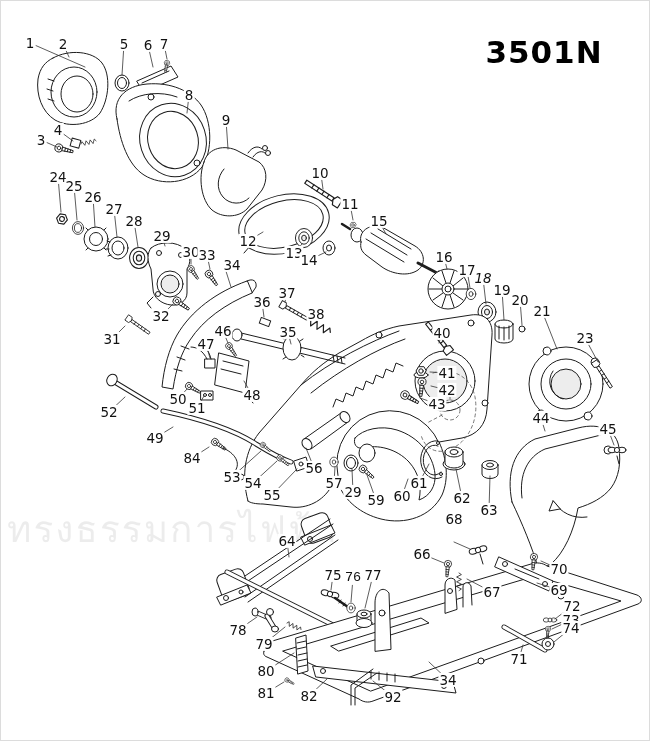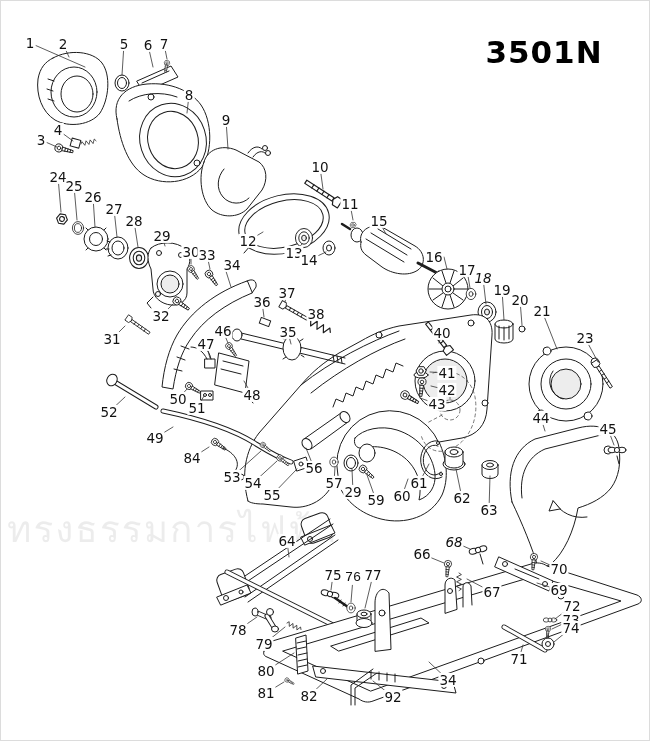--- a/index.html
+++ b/index.html
@@ -546,27 +546,27 @@
   <div id="labels">
       <span class="part-label" style="left: 29px; top: 42px;">1</span>
       <span class="part-label" style="left: 62px; top: 43px;">2</span>
       <span class="part-label" style="left: 40px; top: 139px;">3</span>
       <span class="part-label" style="left: 57px; top: 129px;">4</span>
       <span class="part-label" style="left: 123px; top: 43px;">5</span>
       <span class="part-label" style="left: 147px; top: 44px;">6</span>
       <span class="part-label" style="left: 163px; top: 43px;">7</span>
       <span class="part-label" style="left: 188px; top: 94px;">8</span>
       <span class="part-label" style="left: 225px; top: 119px;">9</span>
-      <span class="part-label" style="left: 319px; top: 166px;">10</span>
+      <span class="part-label" style="left: 319px; top: 172px;">10</span>
       <span class="part-label" style="left: 349px; top: 203px;">11</span>
       <span class="part-label" style="left: 247px; top: 240px;">12</span>
       <span class="part-label" style="left: 293px; top: 252px;">13</span>
       <span class="part-label" style="left: 308px; top: 259px;">14</span>
       <span class="part-label" style="left: 378px; top: 220px;">15</span>
-      <span class="part-label" style="left: 433px; top: 256px;">16</span>
+      <span class="part-label" style="left: 443px; top: 256px;">16</span>
       <span class="part-label" style="left: 466px; top: 269px;">17</span>
       <span class="part-label" style="left: 482px; top: 277px; font-style: italic;">18</span>
       <span class="part-label" style="left: 501px; top: 289px;">19</span>
       <span class="part-label" style="left: 519px; top: 299px;">20</span>
       <span class="part-label" style="left: 541px; top: 310px;">21</span>
       <span class="part-label" style="left: 584px; top: 337px;">23</span>
       <span class="part-label" style="left: 57px; top: 176px;">24</span>
       <span class="part-label" style="left: 73px; top: 185px;">25</span>
       <span class="part-label" style="left: 92px; top: 196px;">26</span>
       <span class="part-label" style="left: 113px; top: 208px;">27</span>
@@ -602,21 +602,21 @@
       <span class="part-label" style="left: 352px; top: 491px;">29</span>
       <span class="part-label" style="left: 375px; top: 499px;">59</span>
       <span class="part-label" style="left: 401px; top: 495px;">60</span>
       <span class="part-label" style="left: 418px; top: 482px;">61</span>
       <span class="part-label" style="left: 461px; top: 497px;">62</span>
       <span class="part-label" style="left: 488px; top: 509px;">63</span>
       <span class="part-label" style="left: 286px; top: 540px;">64</span>
       <span class="part-label" style="left: 447px; top: 679px;">34</span>
       <span class="part-label" style="left: 421px; top: 553px;">66</span>
       <span class="part-label" style="left: 491px; top: 591px;">67</span>
-      <span class="part-label" style="left: 453px; top: 541px; font-style: italic;">68</span>
+      <span class="part-label" style="left: 453px; top: 518px;">68</span>
       <span class="part-label" style="left: 558px; top: 589px;">69</span>
       <span class="part-label" style="left: 558px; top: 568px;">70</span>
       <span class="part-label" style="left: 518px; top: 658px;">71</span>
       <span class="part-label" style="left: 571px; top: 605px;">72</span>
       <span class="part-label" style="left: 570px; top: 619px;">73</span>
       <span class="part-label" style="left: 570px; top: 627px;">74</span>
       <span class="part-label" style="left: 332px; top: 574px;">75</span>
       <span class="part-label" style="left: 352px; top: 577px; font-family: Liberation Mono, monospace;">76</span>
       <span class="part-label" style="left: 372px; top: 574px;">77</span>
       <span class="part-label" style="left: 237px; top: 629px;">78</span>

